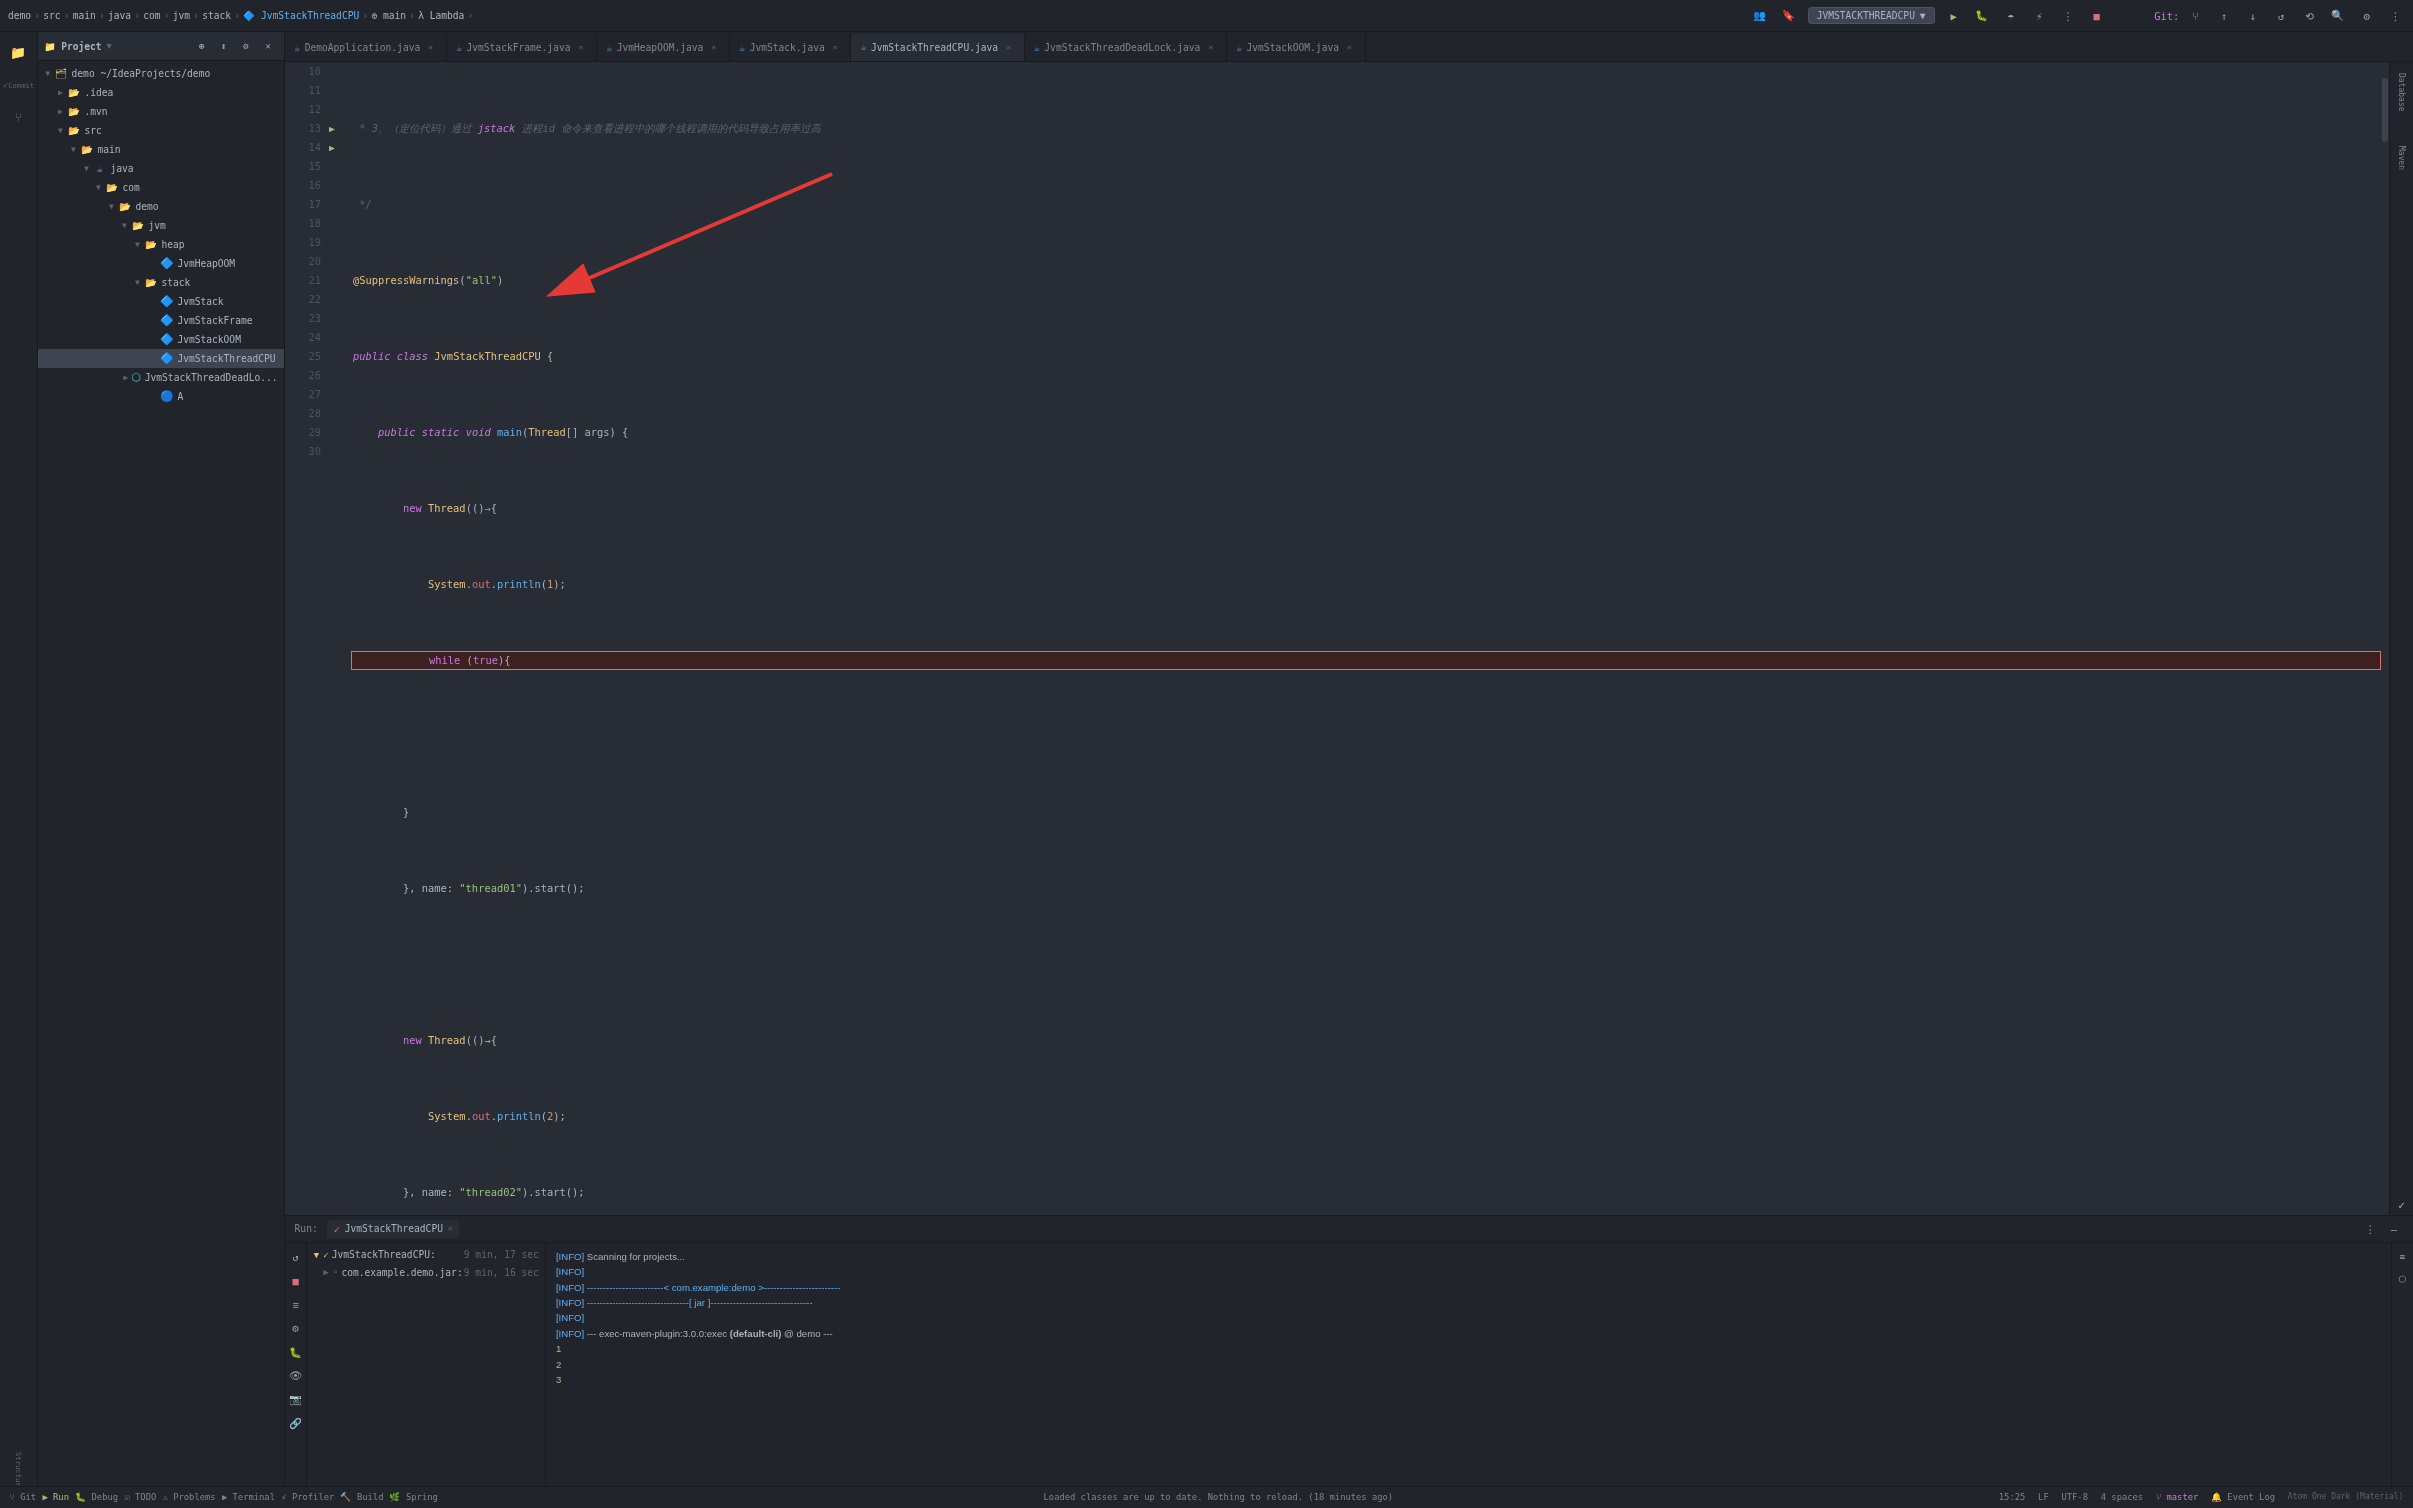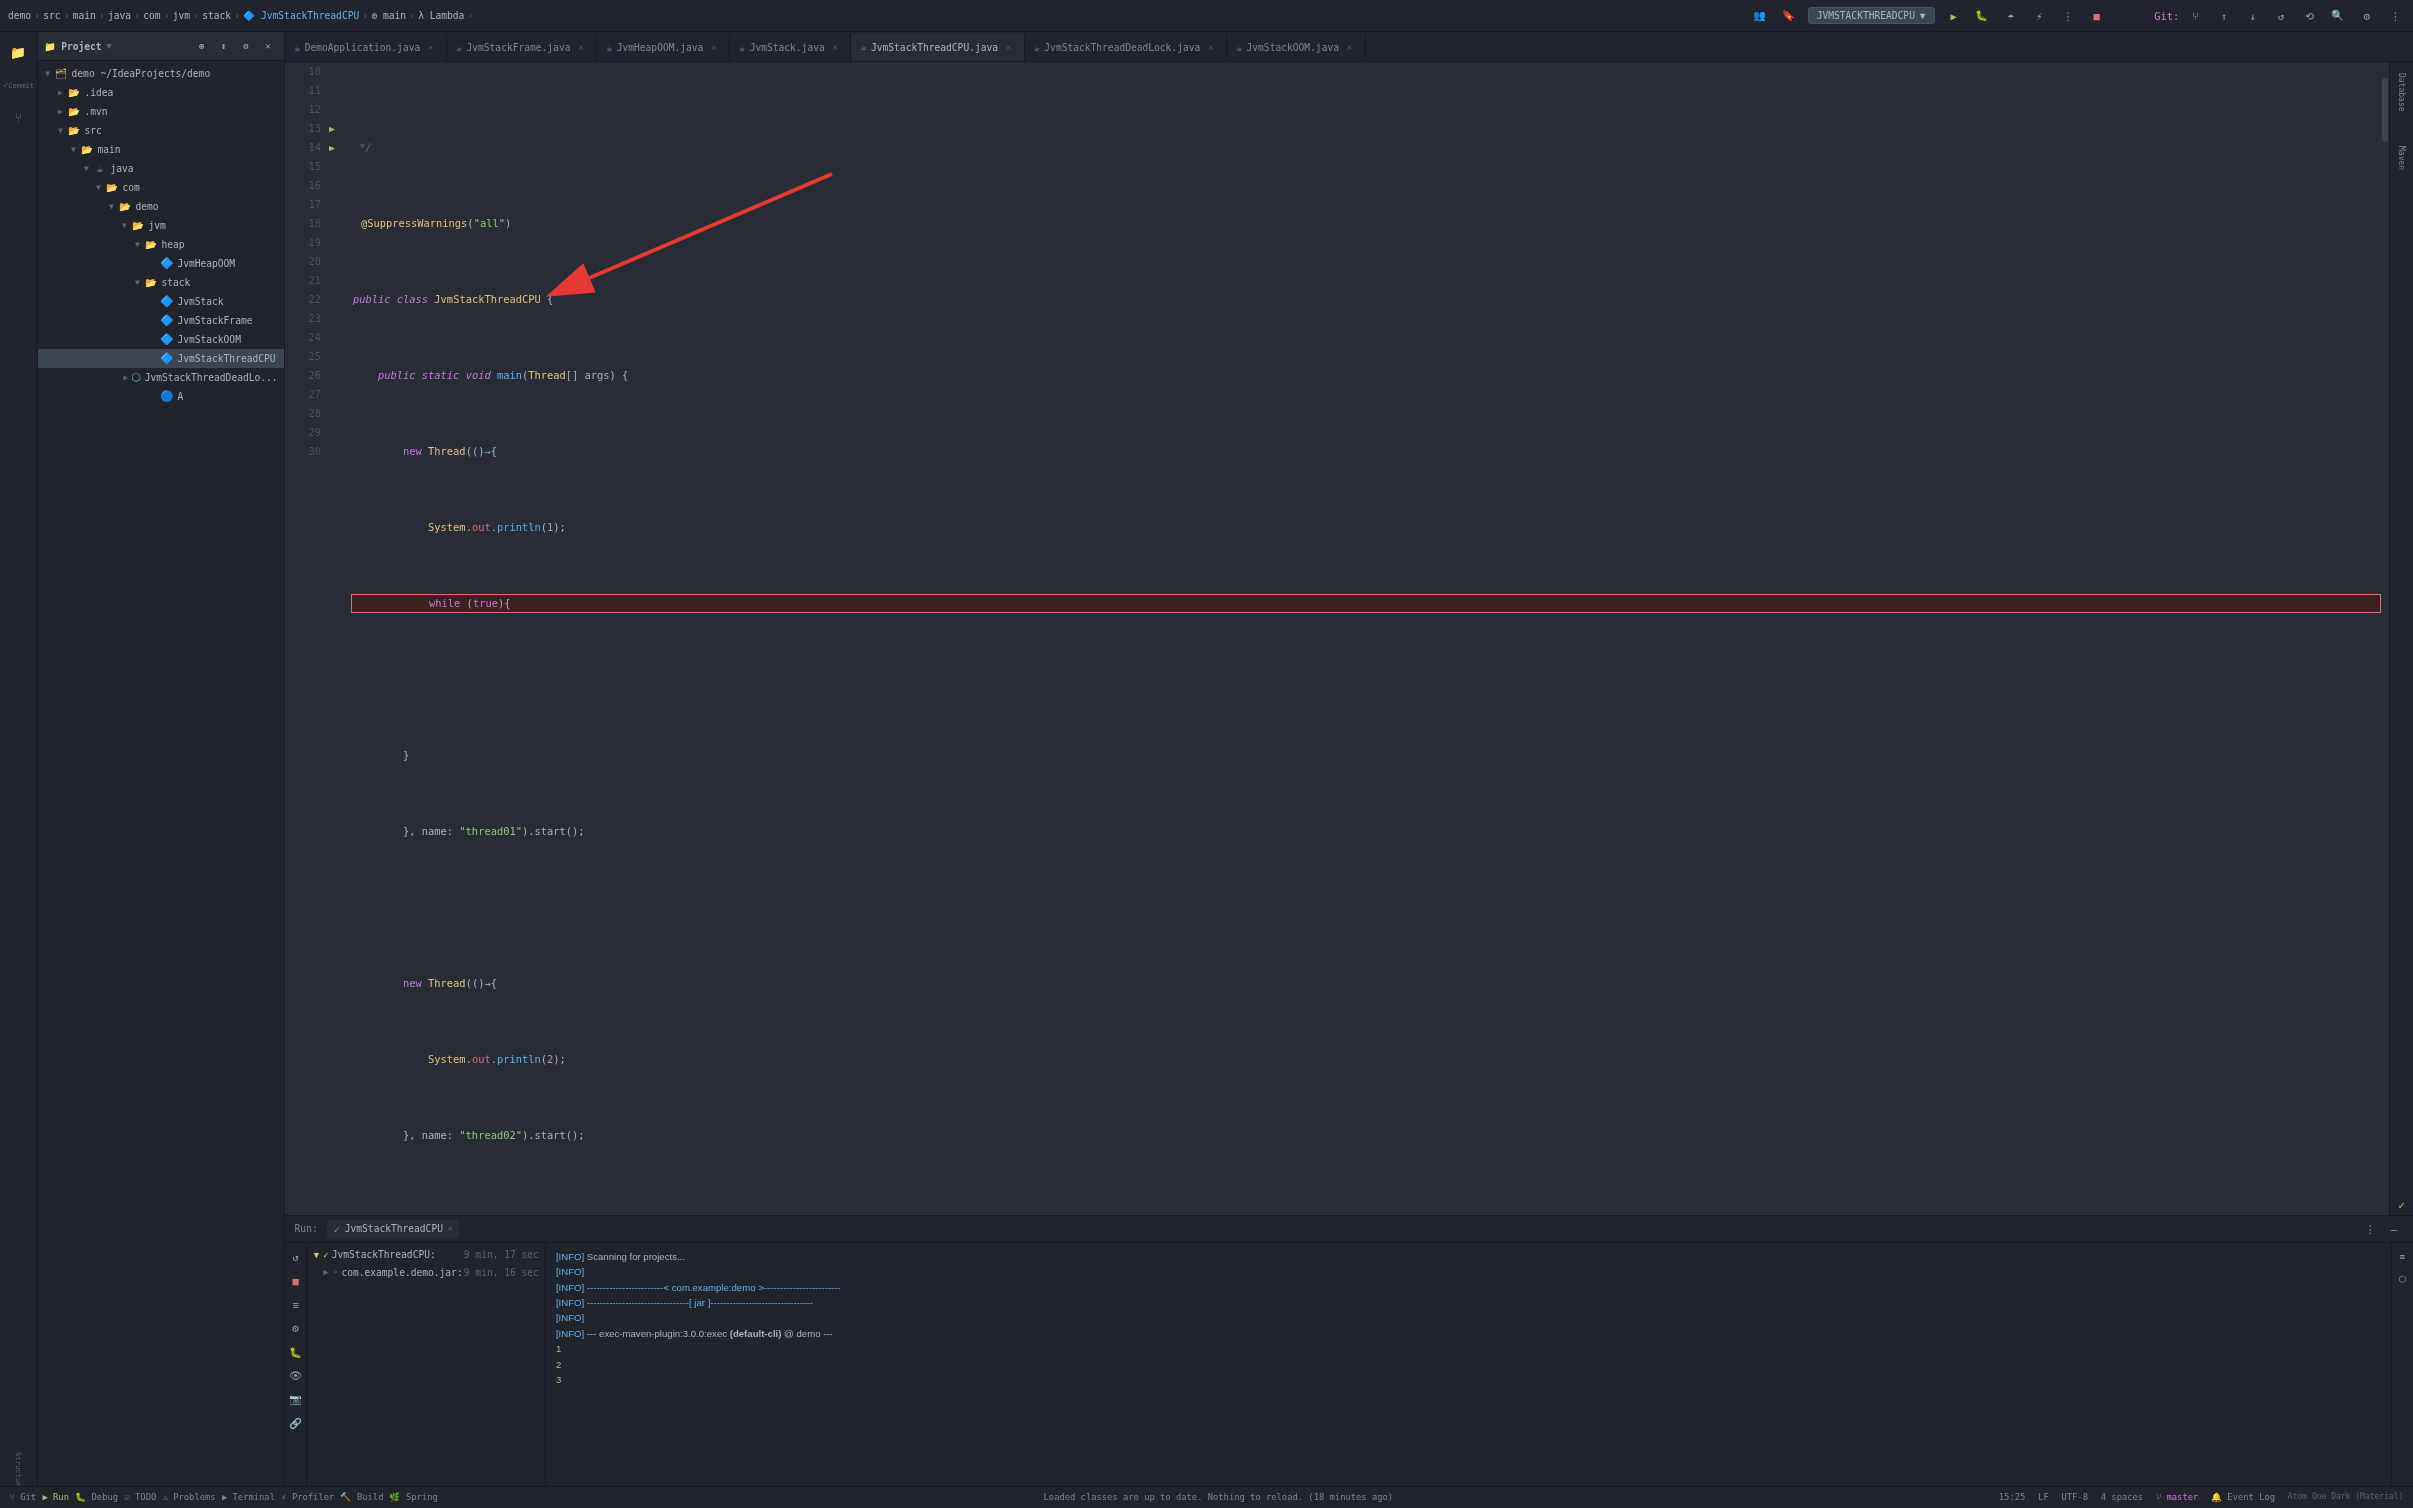--- a/index.html
+++ b/index.html
@@ -232,21 +232,21 @@
     .code-line {
       height: 19px;
       display: flex;
       align-items: center;
       position: relative;
     }
 
     
     .kw { color: #c678dd; font-style: italic; }
     .kw2 { color: #c678dd; }
-    .ann { color: #e5c07b; margin-left: 8px; }
+    .ann { color: #e5c07b; }
     .str { color: #98c379; }
     .num { color: #d19a66; }
     .cls { color: #e5c07b; }
     .fn { color: #61afef; }
     .cmt { color: #5c6370; font-style: italic; }
     .plain { color: #abb2bf; }
 
     
     .bottom-panel {
       height: 271px;
@@ -669,20 +669,23 @@
           <div style="height:19px"></div>
           <div style="height:19px"></div>
           <div style="height:19px"></div>
           <div style="height:19px"></div>
           <div style="height:19px"></div>
           <div style="height:19px"></div>
         </div>
 
         <div class="code-content">
           
+          <div class="code-line">
+            <span class="cmt"> * 3、（定位代码）通过 <span style="color:#c678dd">jstack</span> 进程id 命令来查看进程中的哪个线程调用的代码导致占用率过高</span>
+          </div>
           
           <div class="code-line">
             <span class="cmt"> */</span>
           </div>
           
           <div class="code-line">
             <span class="ann">@SuppressWarnings</span><span class="plain">(</span><span class="str">"all"</span><span class="plain">)</span>
           </div>
           
           <div class="code-line">

